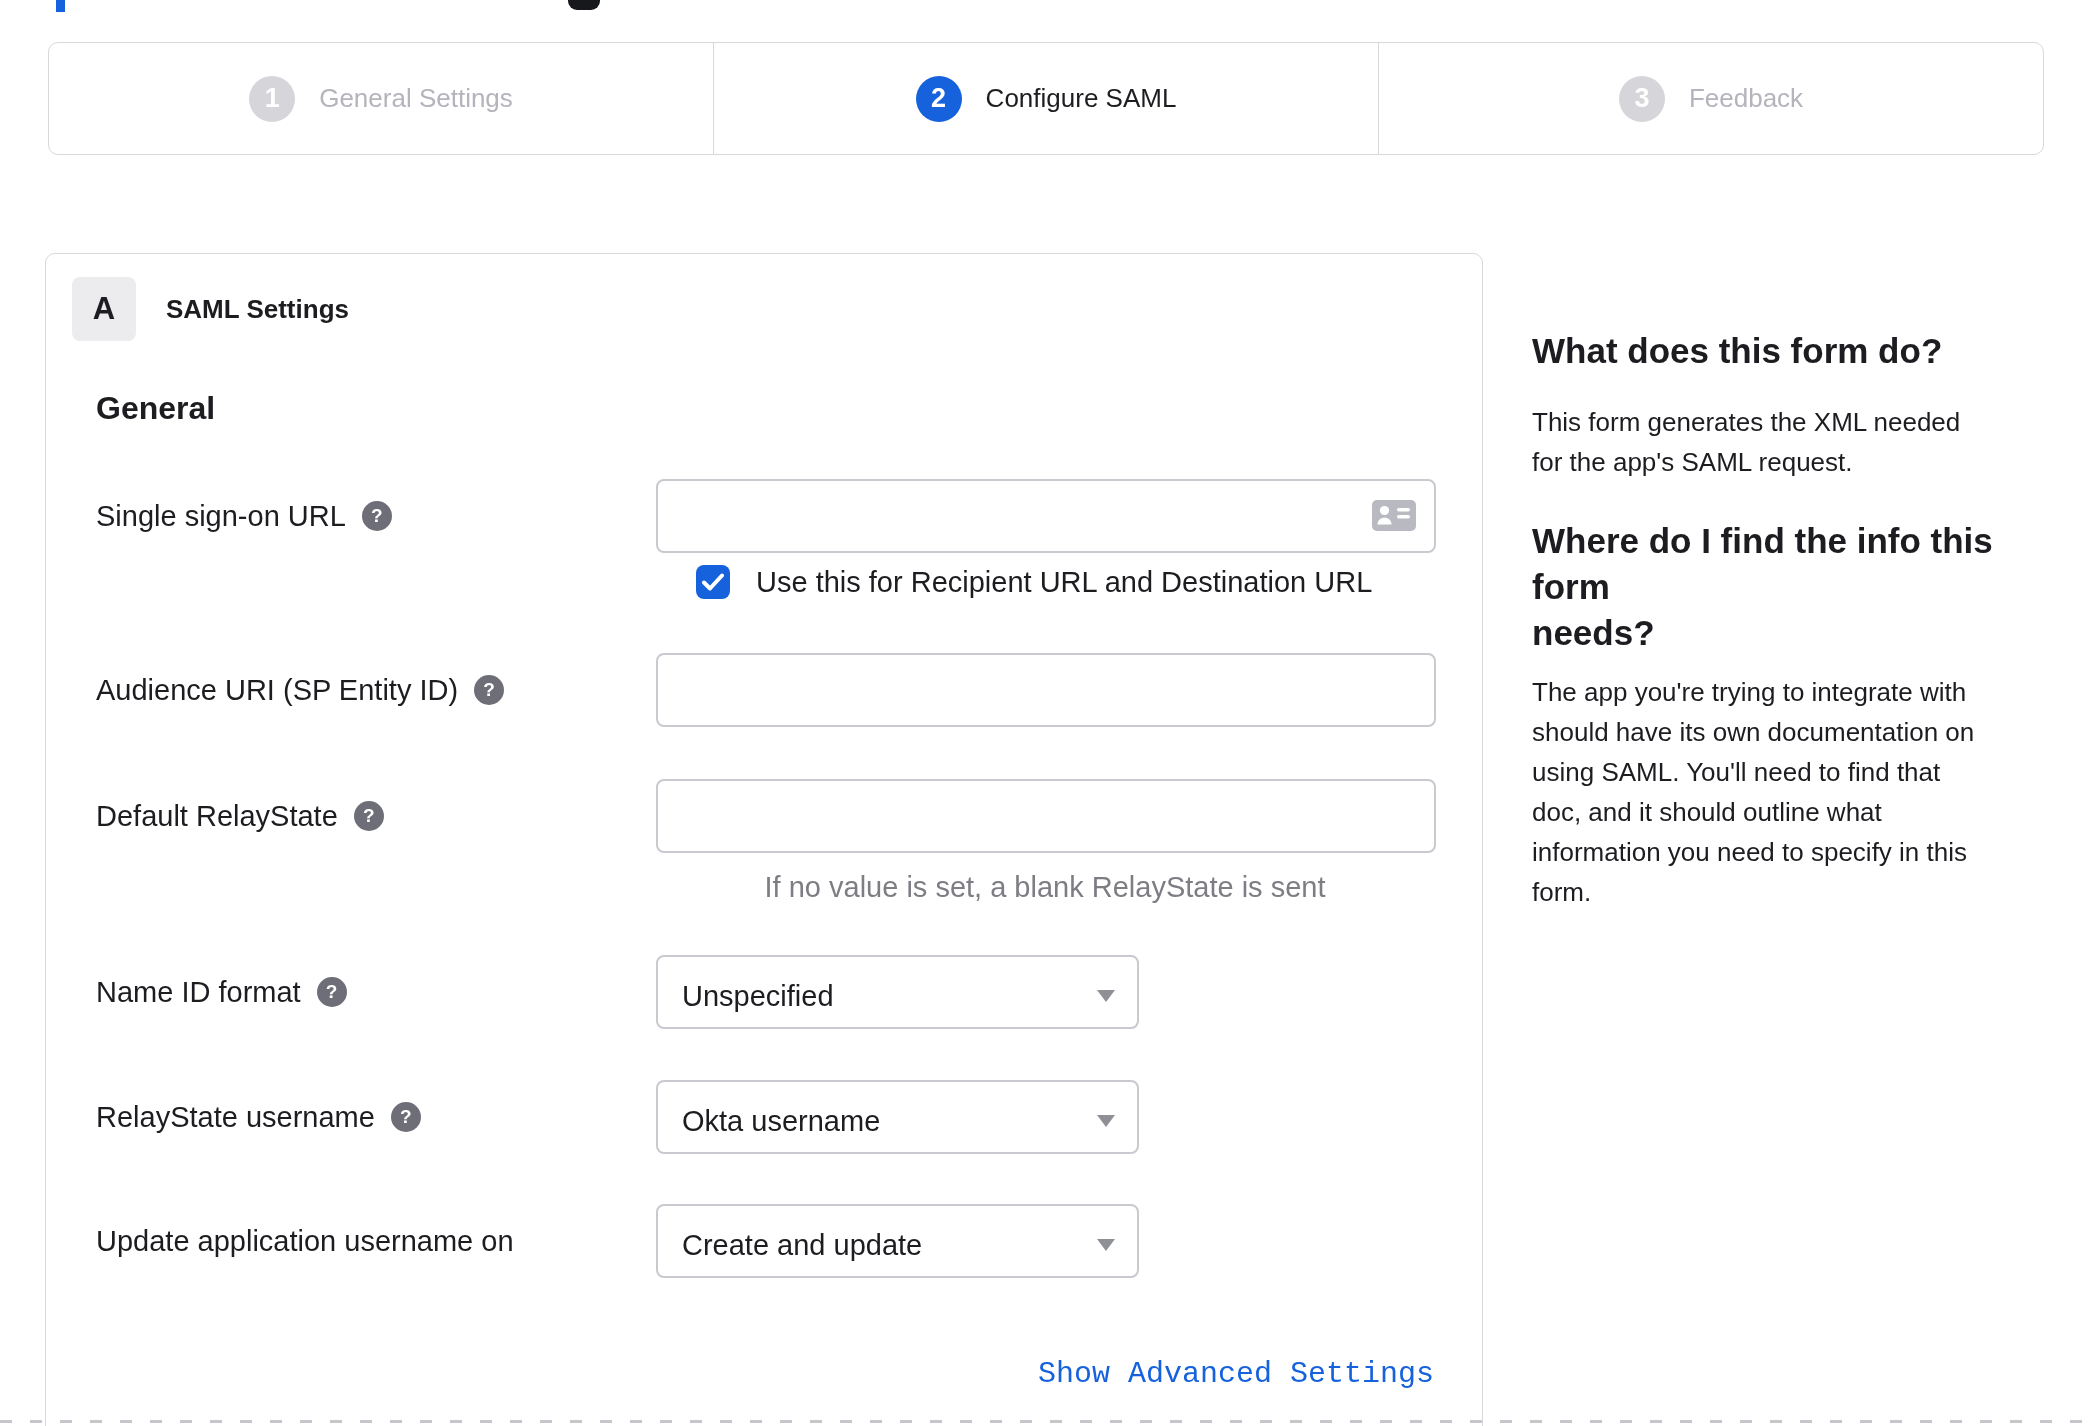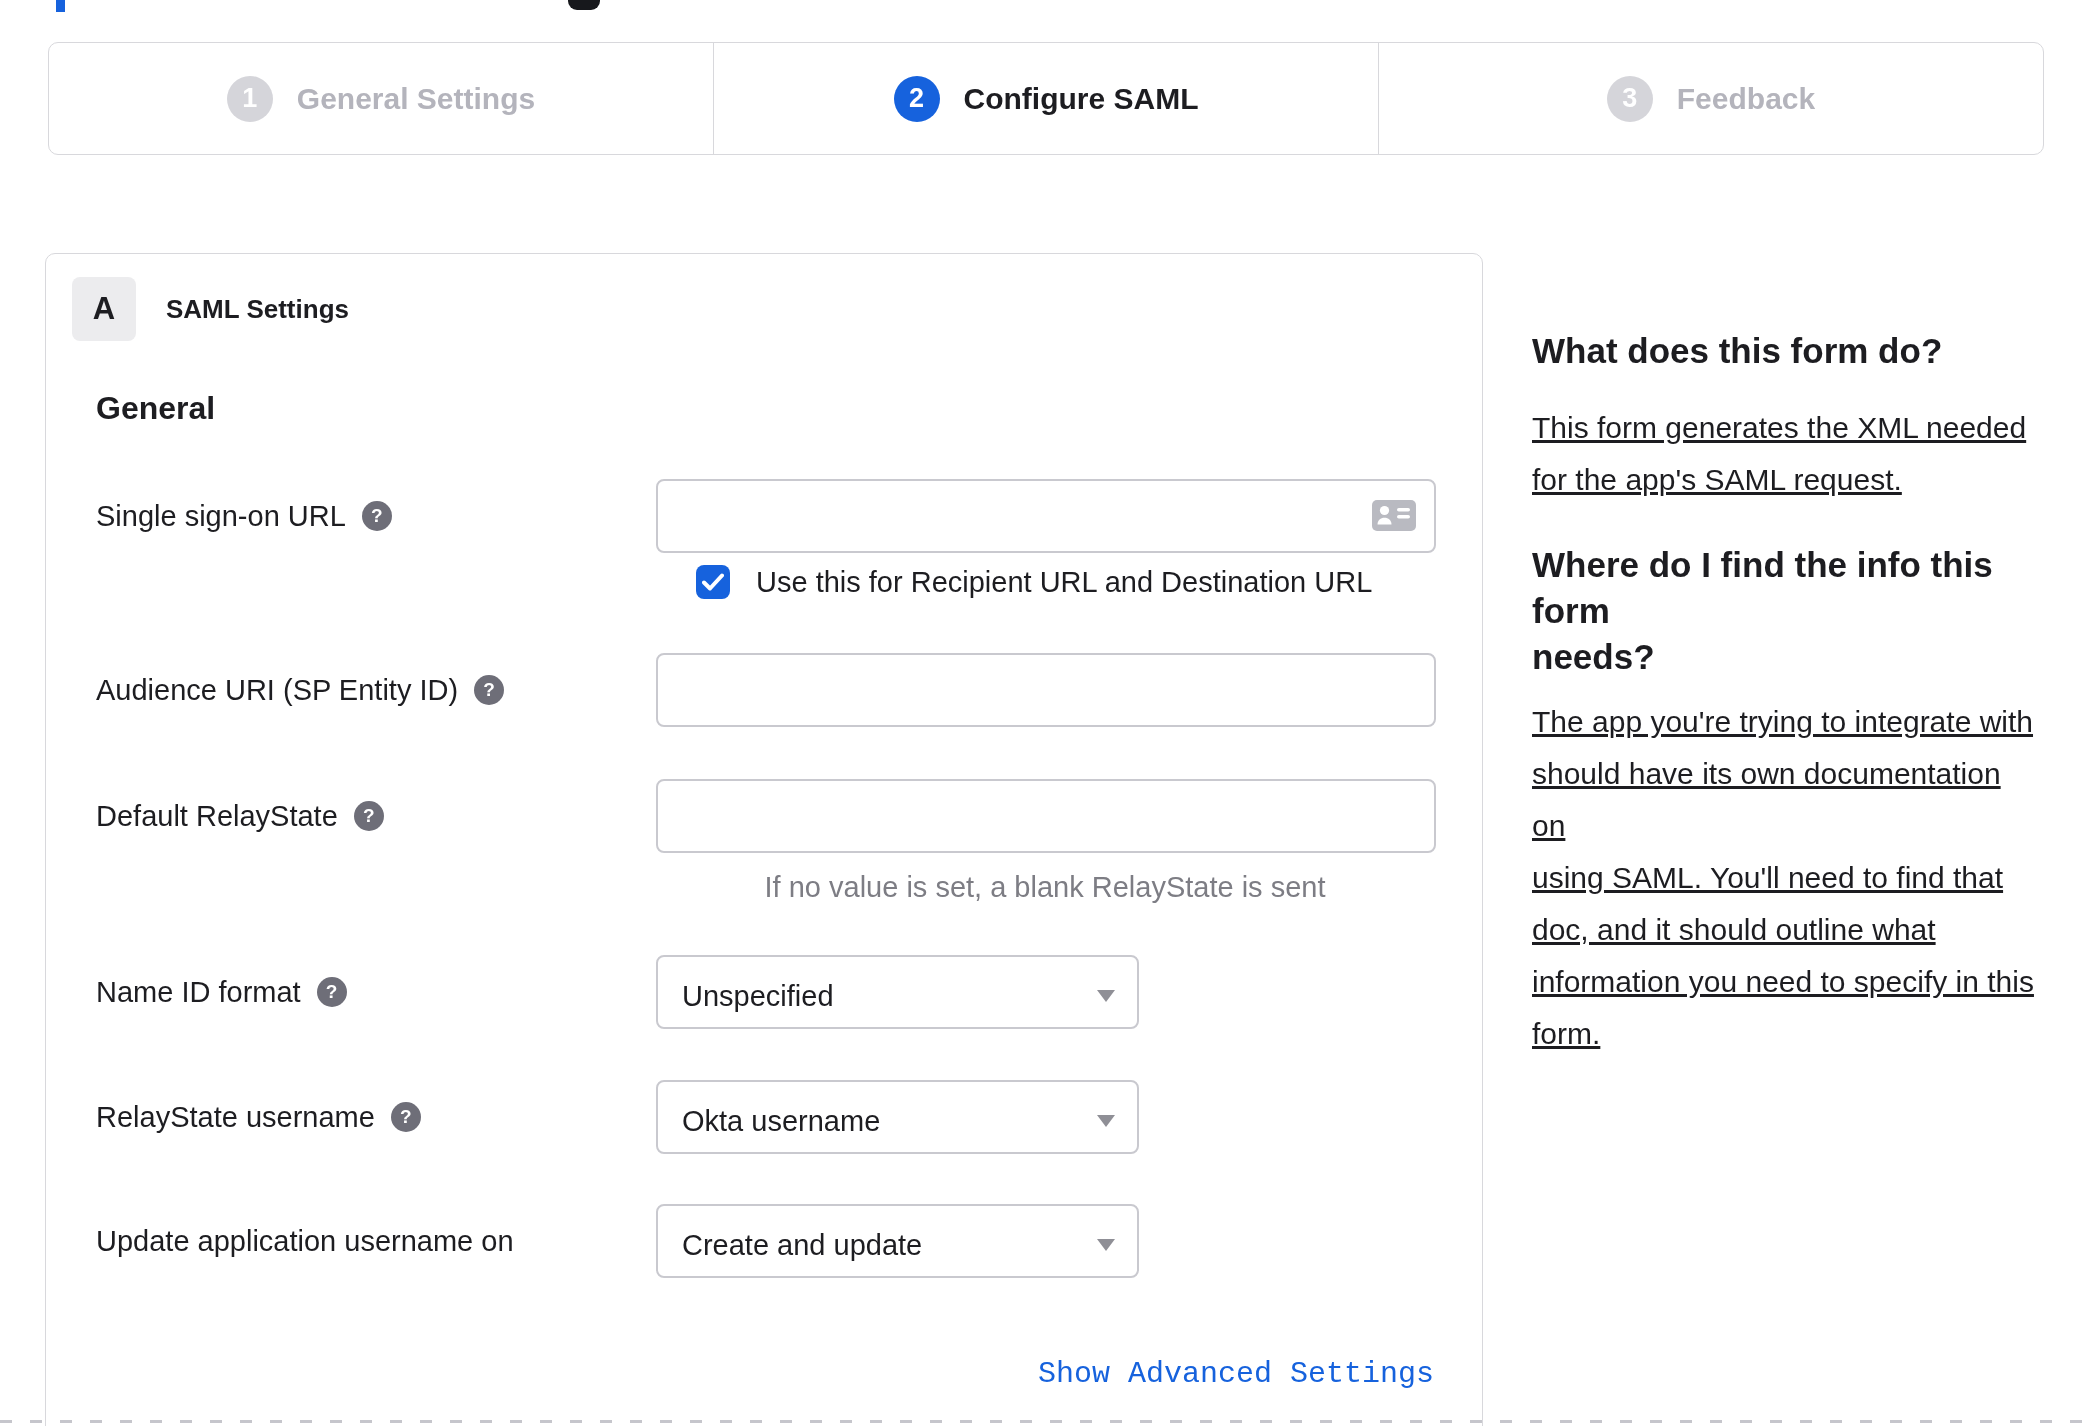--- a/index.html
+++ b/index.html
@@ -22,21 +22,21 @@
     background:#fff; border:1.5px solid #d8d8dc; border-radius:10px;
     display:flex;
   }
   .step { flex:1; display:flex; align-items:center; justify-content:center; gap:24px; cursor:default; }
   .step + .step { border-left:1.5px solid #d8d8dc; }
   .step-circle {
     width:46px; height:46px; border-radius:50%;
     background:#d5d5da; color:#fff; font-size:27px; font-weight:700;
     display:flex; align-items:center; justify-content:center; flex:0 0 auto;
   }
-  .step-label { font-size:30px; font-weight:700; color:#b4b4bc; }
+  .step-label { font-size:26px; font-weight:400; color:#b4b4bc; }
   .step.active .step-circle { background:#1662dd; }
   .step.active .step-label { color:#1d1d21; }
 
   
   .panel {
     position:absolute; left:45px; top:253px; width:1438px; height:1195px;
     background:#fff; border:1.5px solid #d8d8dc; border-radius:10px;
     padding:0 48px 0 26px;
   }
   .badge-row { display:flex; align-items:center; gap:30px; padding-top:23px; }
@@ -89,21 +89,21 @@
   .mt-nid   { margin-top:51px; }
   .mt-appu  { margin-top:51px; }
   .mt-upd   { margin-top:50px; }
 
   .link-row { margin-top:79px; text-align:right;font-family:Liberation Mono, monospace; }
   .adv-link { font-size:30px; font-weight:500; color:#1662dd; text-decoration:none; cursor:pointer; }
 
   
   .sidebar { position:absolute; left:1532px; top:328px; width:505px; }
   .sidebar-h { font-size:35px; font-weight:700; line-height:46px; white-space:pre-line; }
-  .sidebar-p { font-size:30px; line-height:52px; margin-top:28px; white-space:pre-line;text-decoration:underline; }
+  .sidebar-p { font-size:26px; line-height:40px; margin-top:28px; white-space:pre-line; }
   .sidebar-h2 { margin-top:36px; }
   .sidebar-p2 { margin-top:16px; }
 
   
   .bottom-dash {
     position:absolute; left:0; top:1420px; width:2092px; height:3px;
     background:repeating-linear-gradient(90deg, #c6c6cc 0 12px, transparent 12px 30px);
   }
 </style>
 </head>

